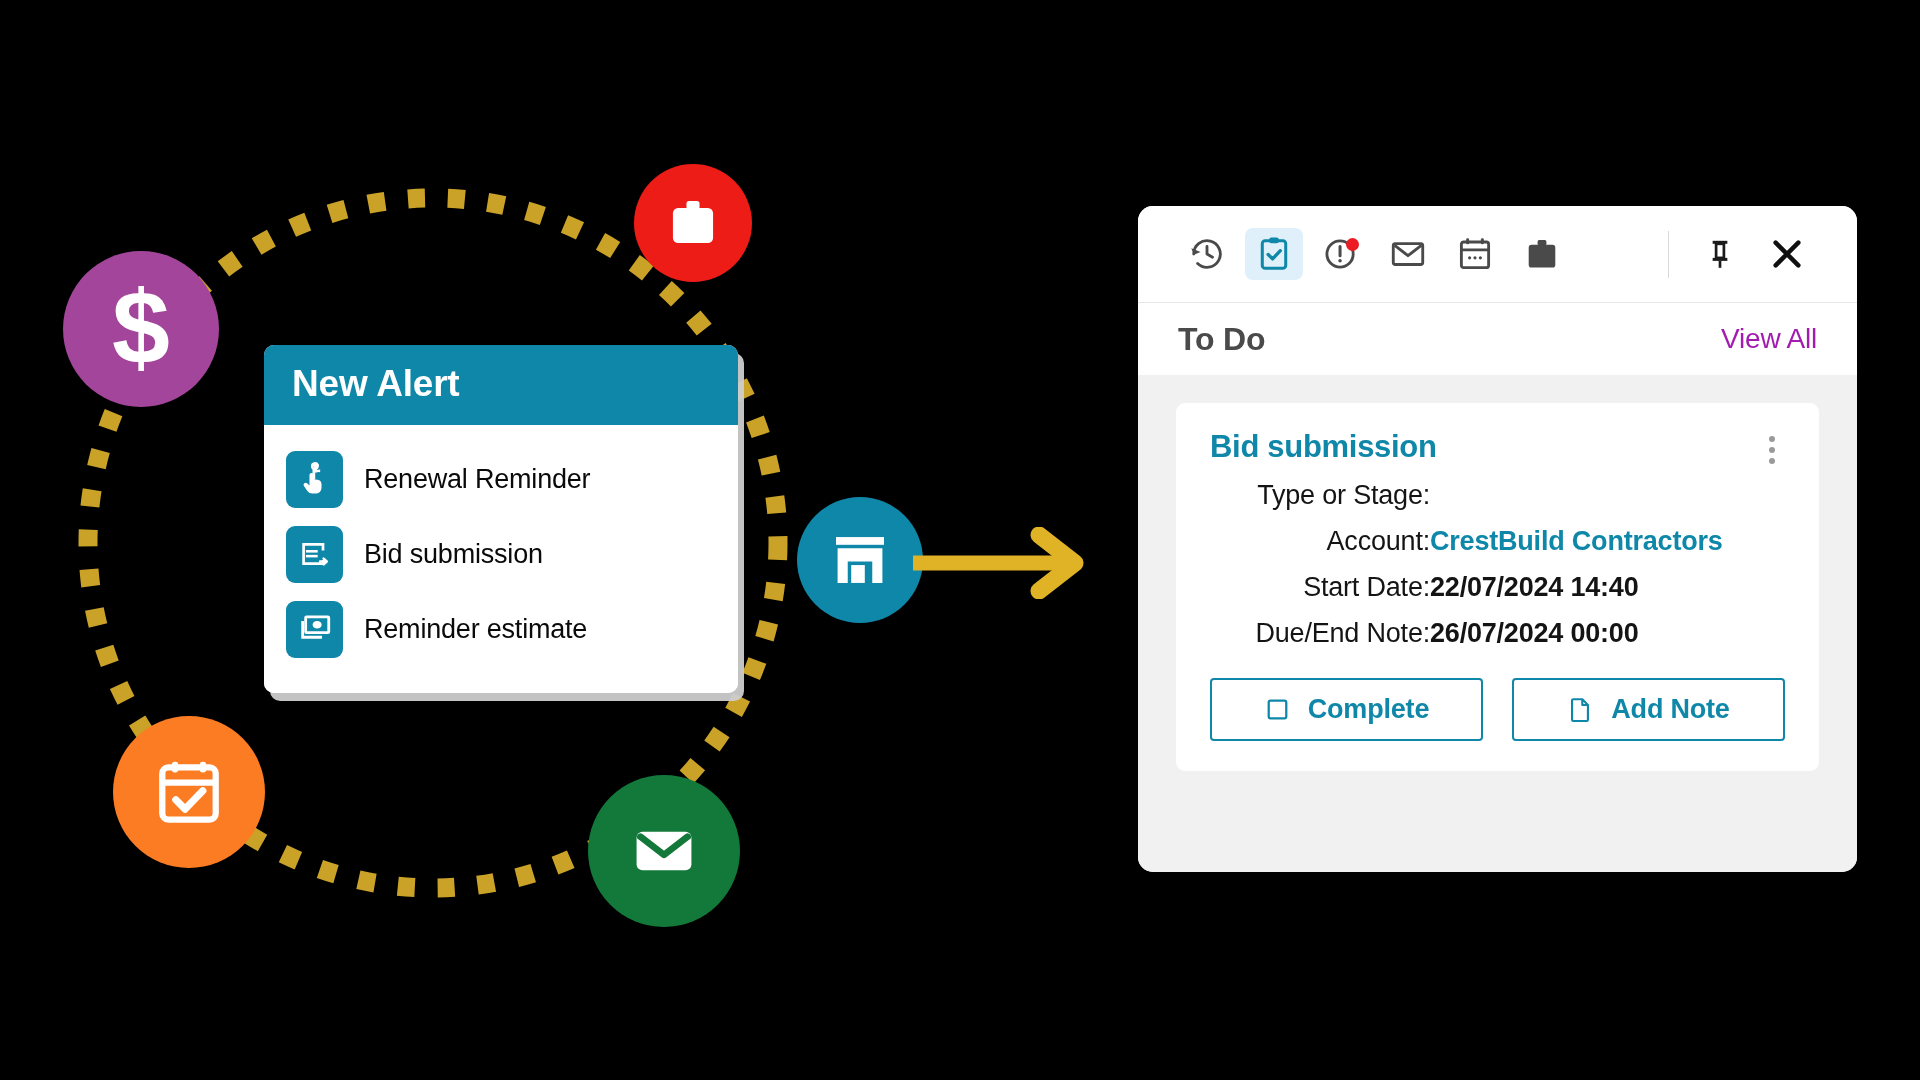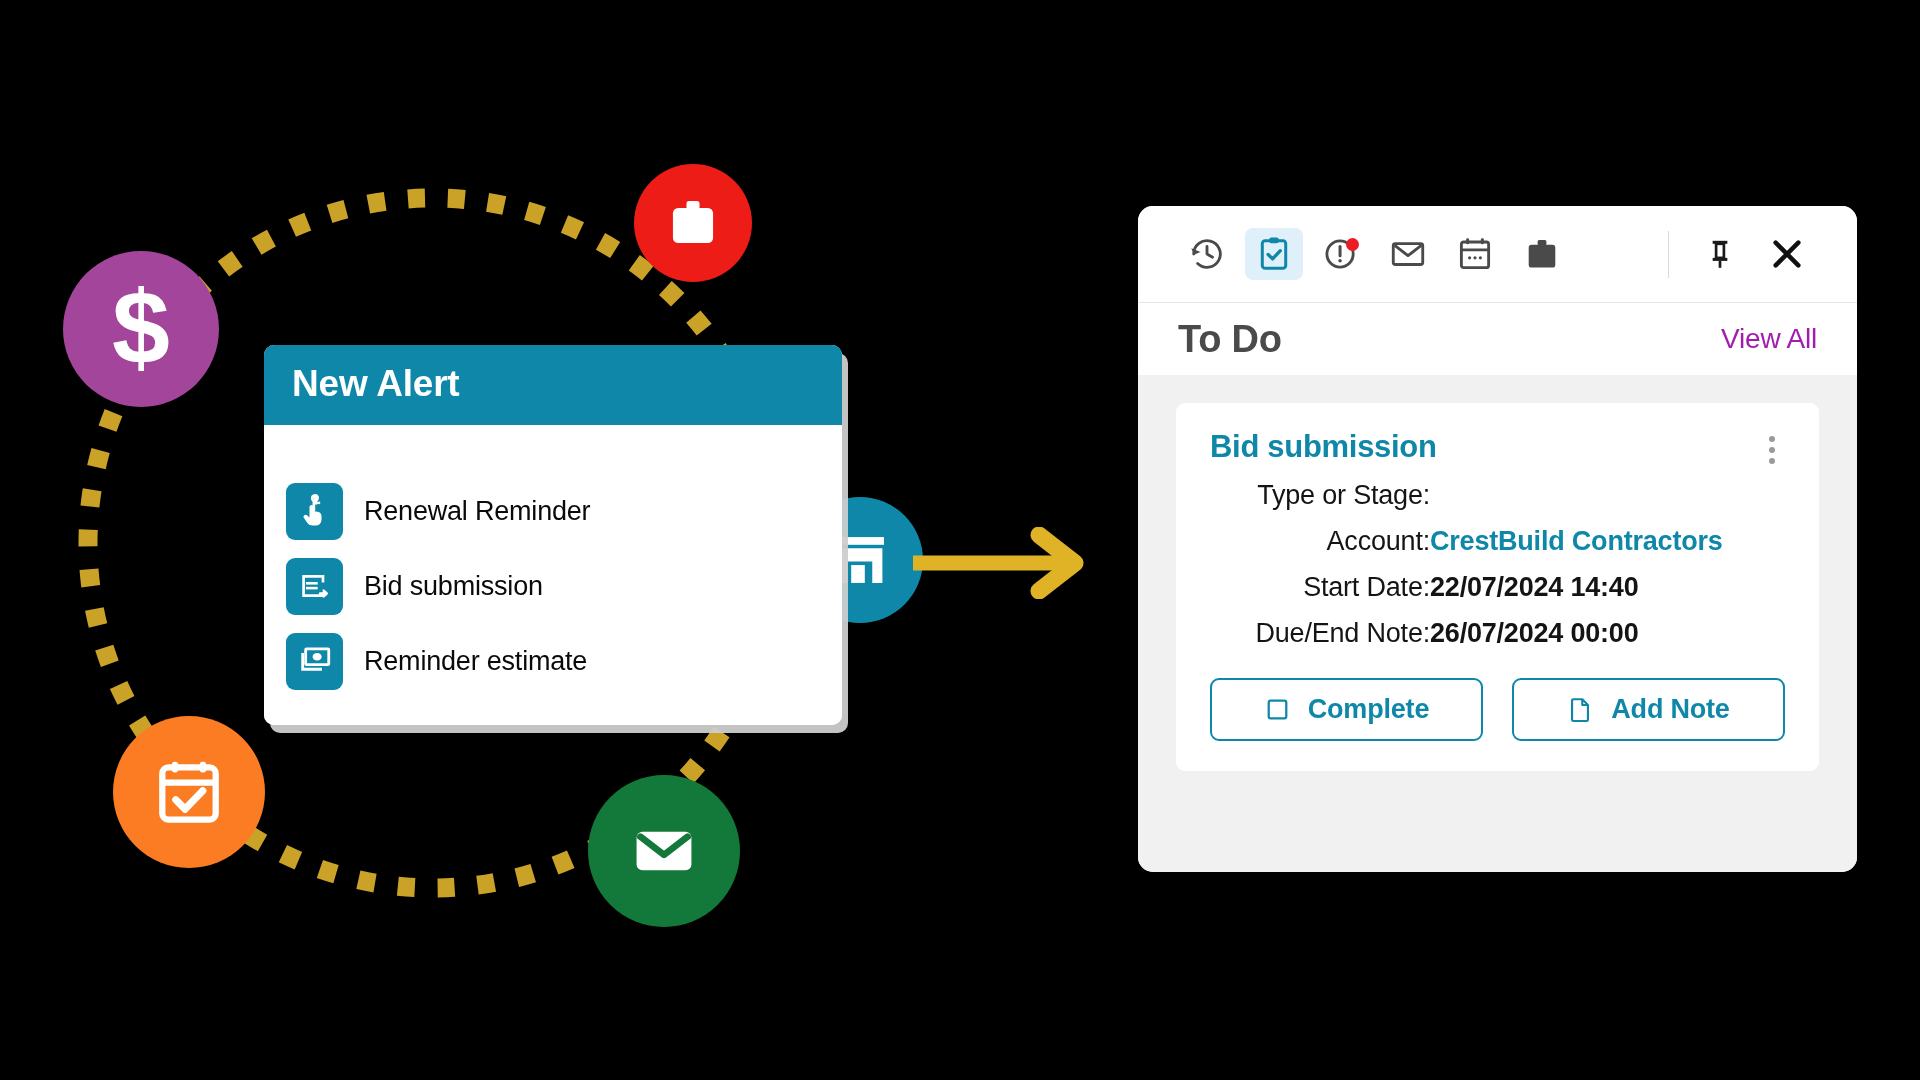--- a/index.html
+++ b/index.html
@@ -68,41 +68,40 @@
     top: 527px;
     width: 190px;
     height: 72px;
   }
 
   
   .alert-card {
     position: absolute;
     left: 264px;
     top: 345px;
-    width: 578px;
+    width: 474px;
     border-radius: 10px;
     background: #ffffff;
     box-shadow: 6px 8px 0 0 rgba(205,205,205,0.95);
     overflow: hidden;
   }
   .alert-head {
     background: #0e87a8;
     padding: 19px 28px 20px 28px;
   }
   .alert-head-title {
     color: #ffffff;
     font-size: 37px;
     font-weight: 700;
     letter-spacing: -0.2px;
     line-height: 1.1;
   }
   .alert-body {
     padding: 17px 22px 26px 22px;
     background: #ffffff;
-    margin-top: 32px;
   }
   .alert-row {
     display: flex;
     align-items: center;
     gap: 21px;
     padding: 9px 0;
   }
   .alert-tile {
     width: 57px;
     height: 57px;
@@ -176,21 +175,21 @@
   .panel-subhead {
     background: #ffffff;
     height: 72px;
     display: flex;
     align-items: center;
     justify-content: space-between;
     padding: 0 40px 0 40px;
     box-sizing: border-box;
   }
   .subhead-title {
-    font-size: 38px;
+    font-size: 32px;
     font-weight: 700;
     color: #4a4a4a;
     letter-spacing: -0.2px;
   }
   .subhead-link {
     font-size: 28px;
     font-weight: 400;
     color: #a21caf;
     letter-spacing: -0.2px;
   }
@@ -261,21 +260,21 @@
 
   .todo-actions {
     display: flex;
     gap: 29px;
     margin-top: 29px;
   }
   .action-btn {
     flex: 1 1 0;
     height: 63px;
     border: 2px solid #0e87a8;
-    border-radius: 9px;
+    border-radius: 4px;
     background: #ffffff;
     display: flex;
     align-items: center;
     justify-content: center;
     gap: 17px;
     box-sizing: border-box;
   }
   .action-label {
     font-size: 27px;
     font-weight: 700;

